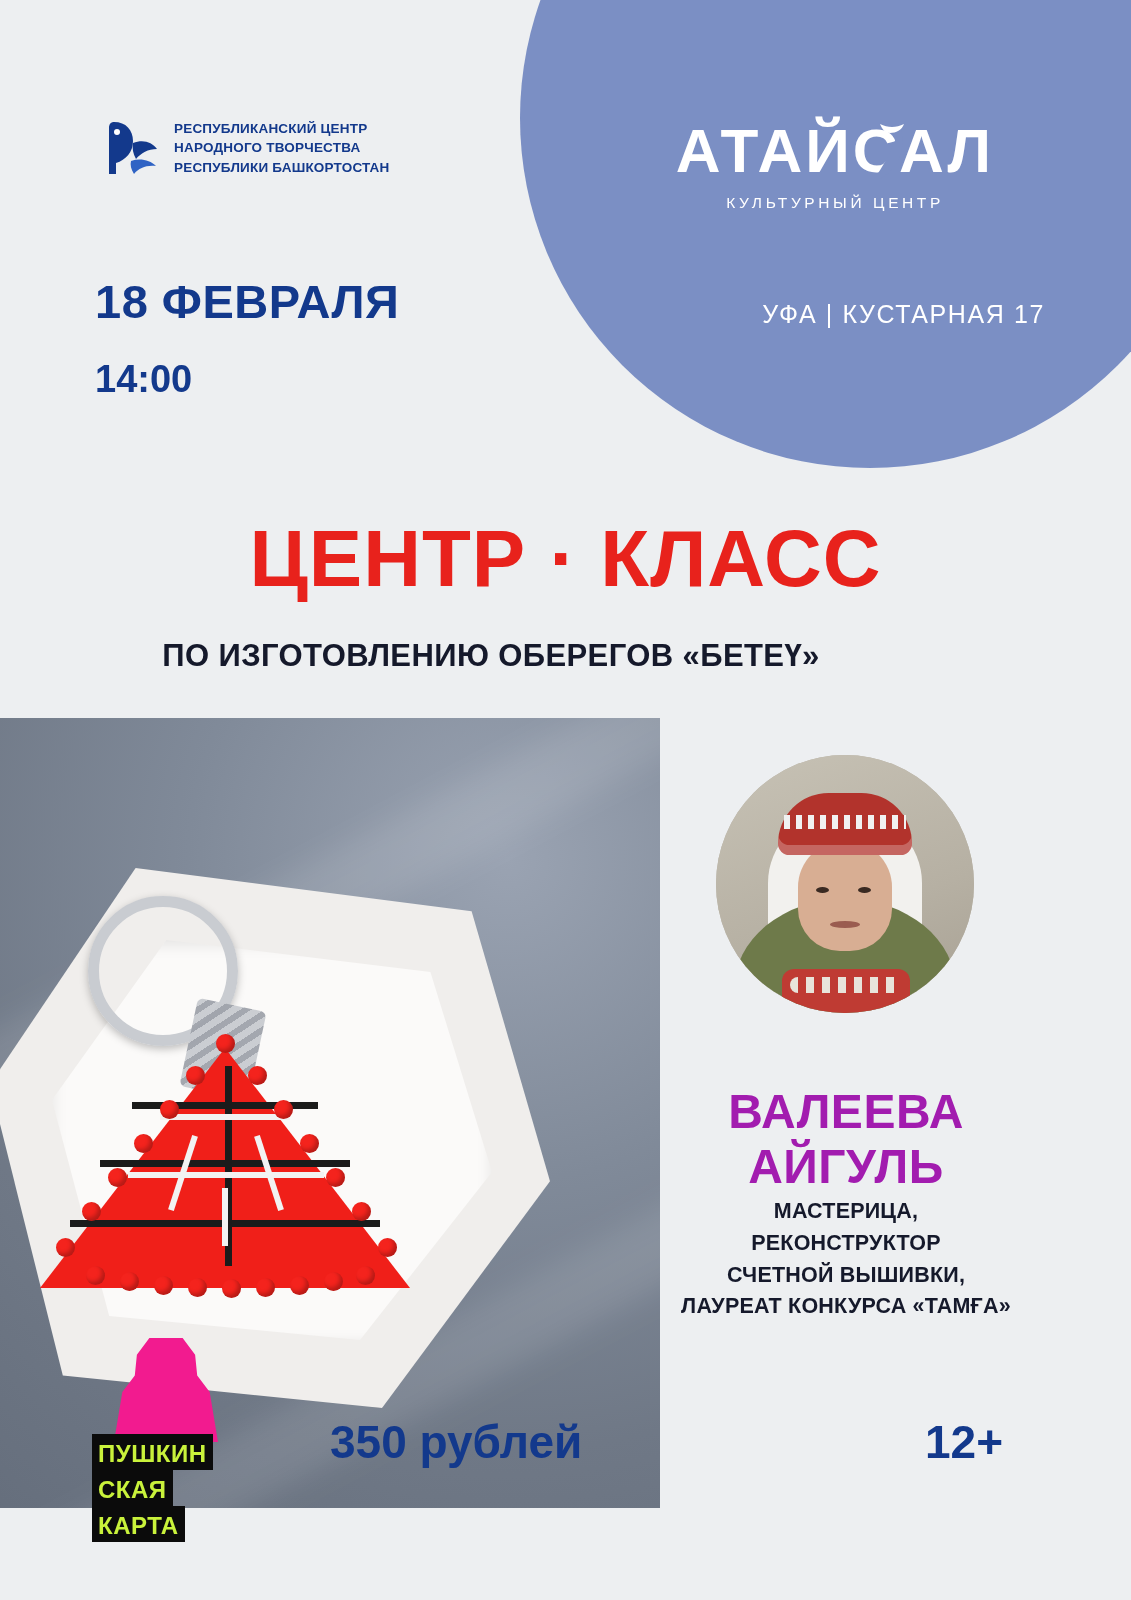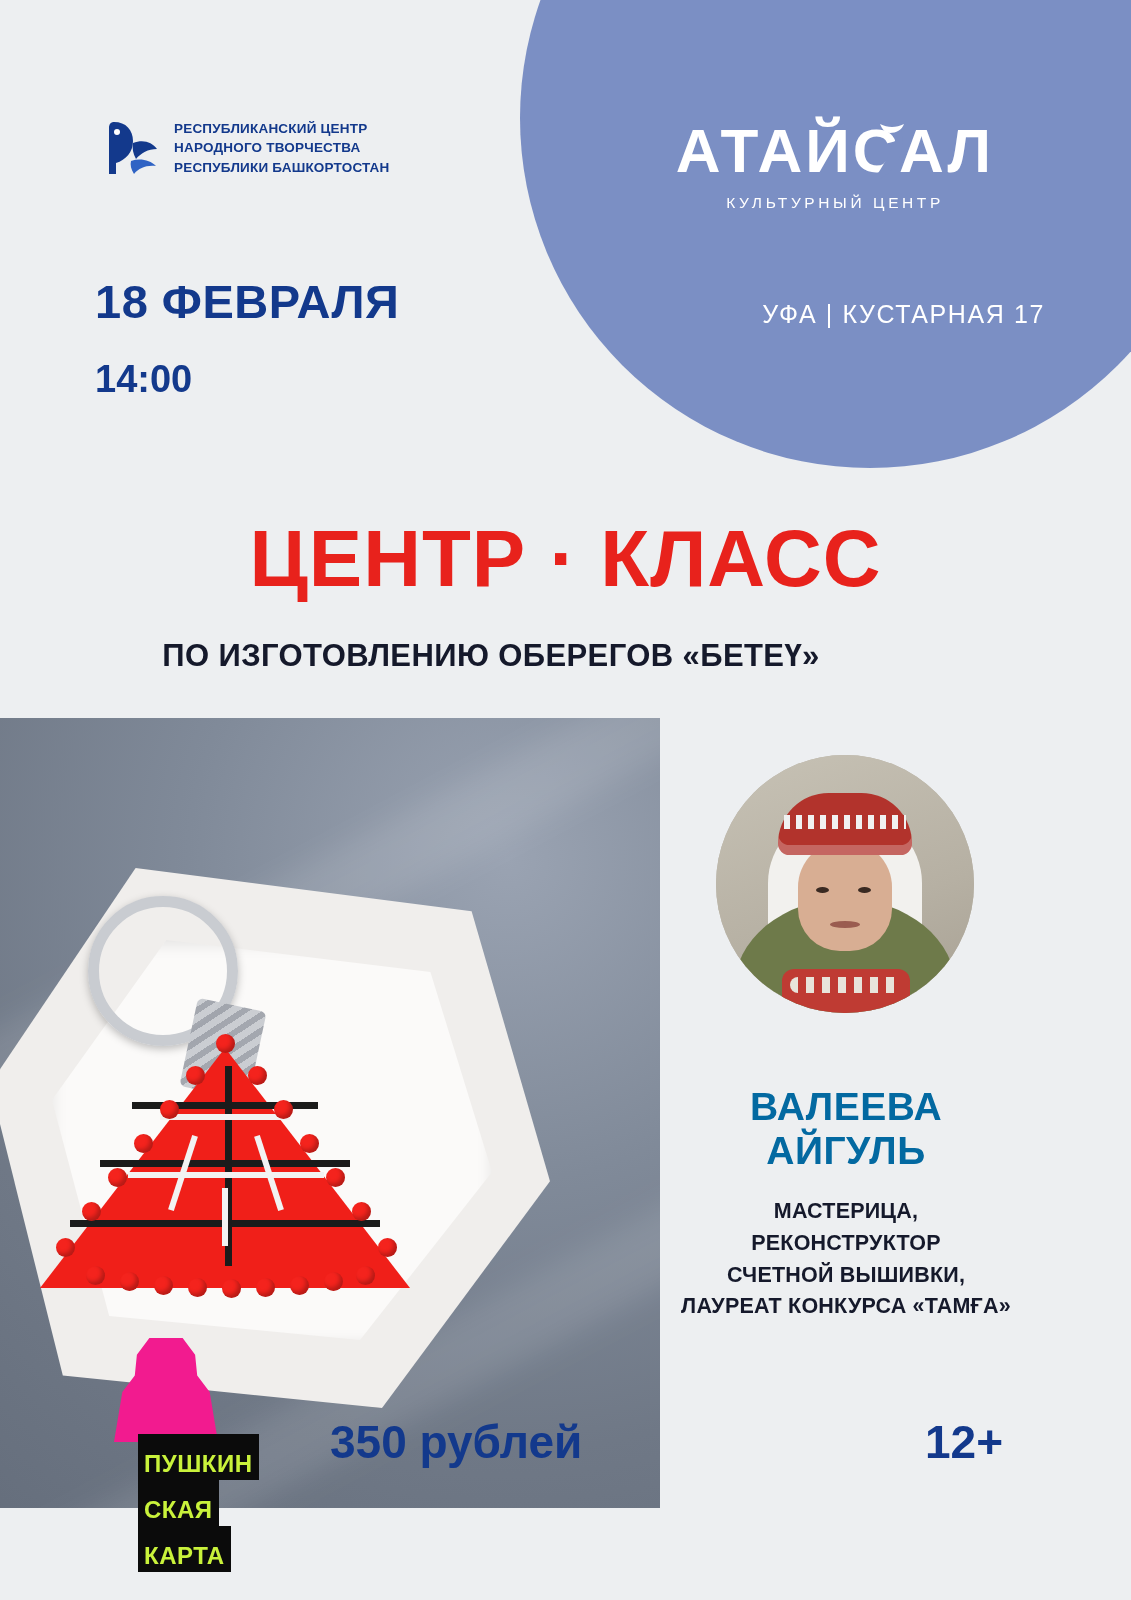--- a/index.html
+++ b/index.html
@@ -335,23 +335,23 @@
     border-radius: 8px;
   }
 
   
   .master-name {
     position: absolute;
     left: 640px;
     top: 1085px;
     width: 412px;
     text-align: center;
-    font-size: 39px;
-    font-weight: bold;
-    color: #0369a1;
+    font-size: 48px;
+    font-weight: bold;
+    color: #a21caf;
     line-height: 1.14;
     letter-spacing: 0.5px;
     white-space: pre-line;
   }
   .master-bio {
     position: absolute;
     left: 640px;
     top: 1196px;
     width: 412px;
     text-align: center;
@@ -386,23 +386,22 @@
     top: 96px;
     width: 162px;
   }
   .pk-line {
     display: inline-block;
     background: #0b0b0b;
     color: #c9f23b;
     font-weight: bold;
     font-size: 24px;
     letter-spacing: 0.5px;
-    padding: 17px 6px 3px 6px;
+    padding: 7px 6px 3px 6px;
     line-height: 1.08;
-    margin-left: 46px;
   }
   .pk-line.kart {
     color: #c9f23b;
   }
 
   
   .price {
     position: absolute;
     left: 330px;
     top: 1415px;

